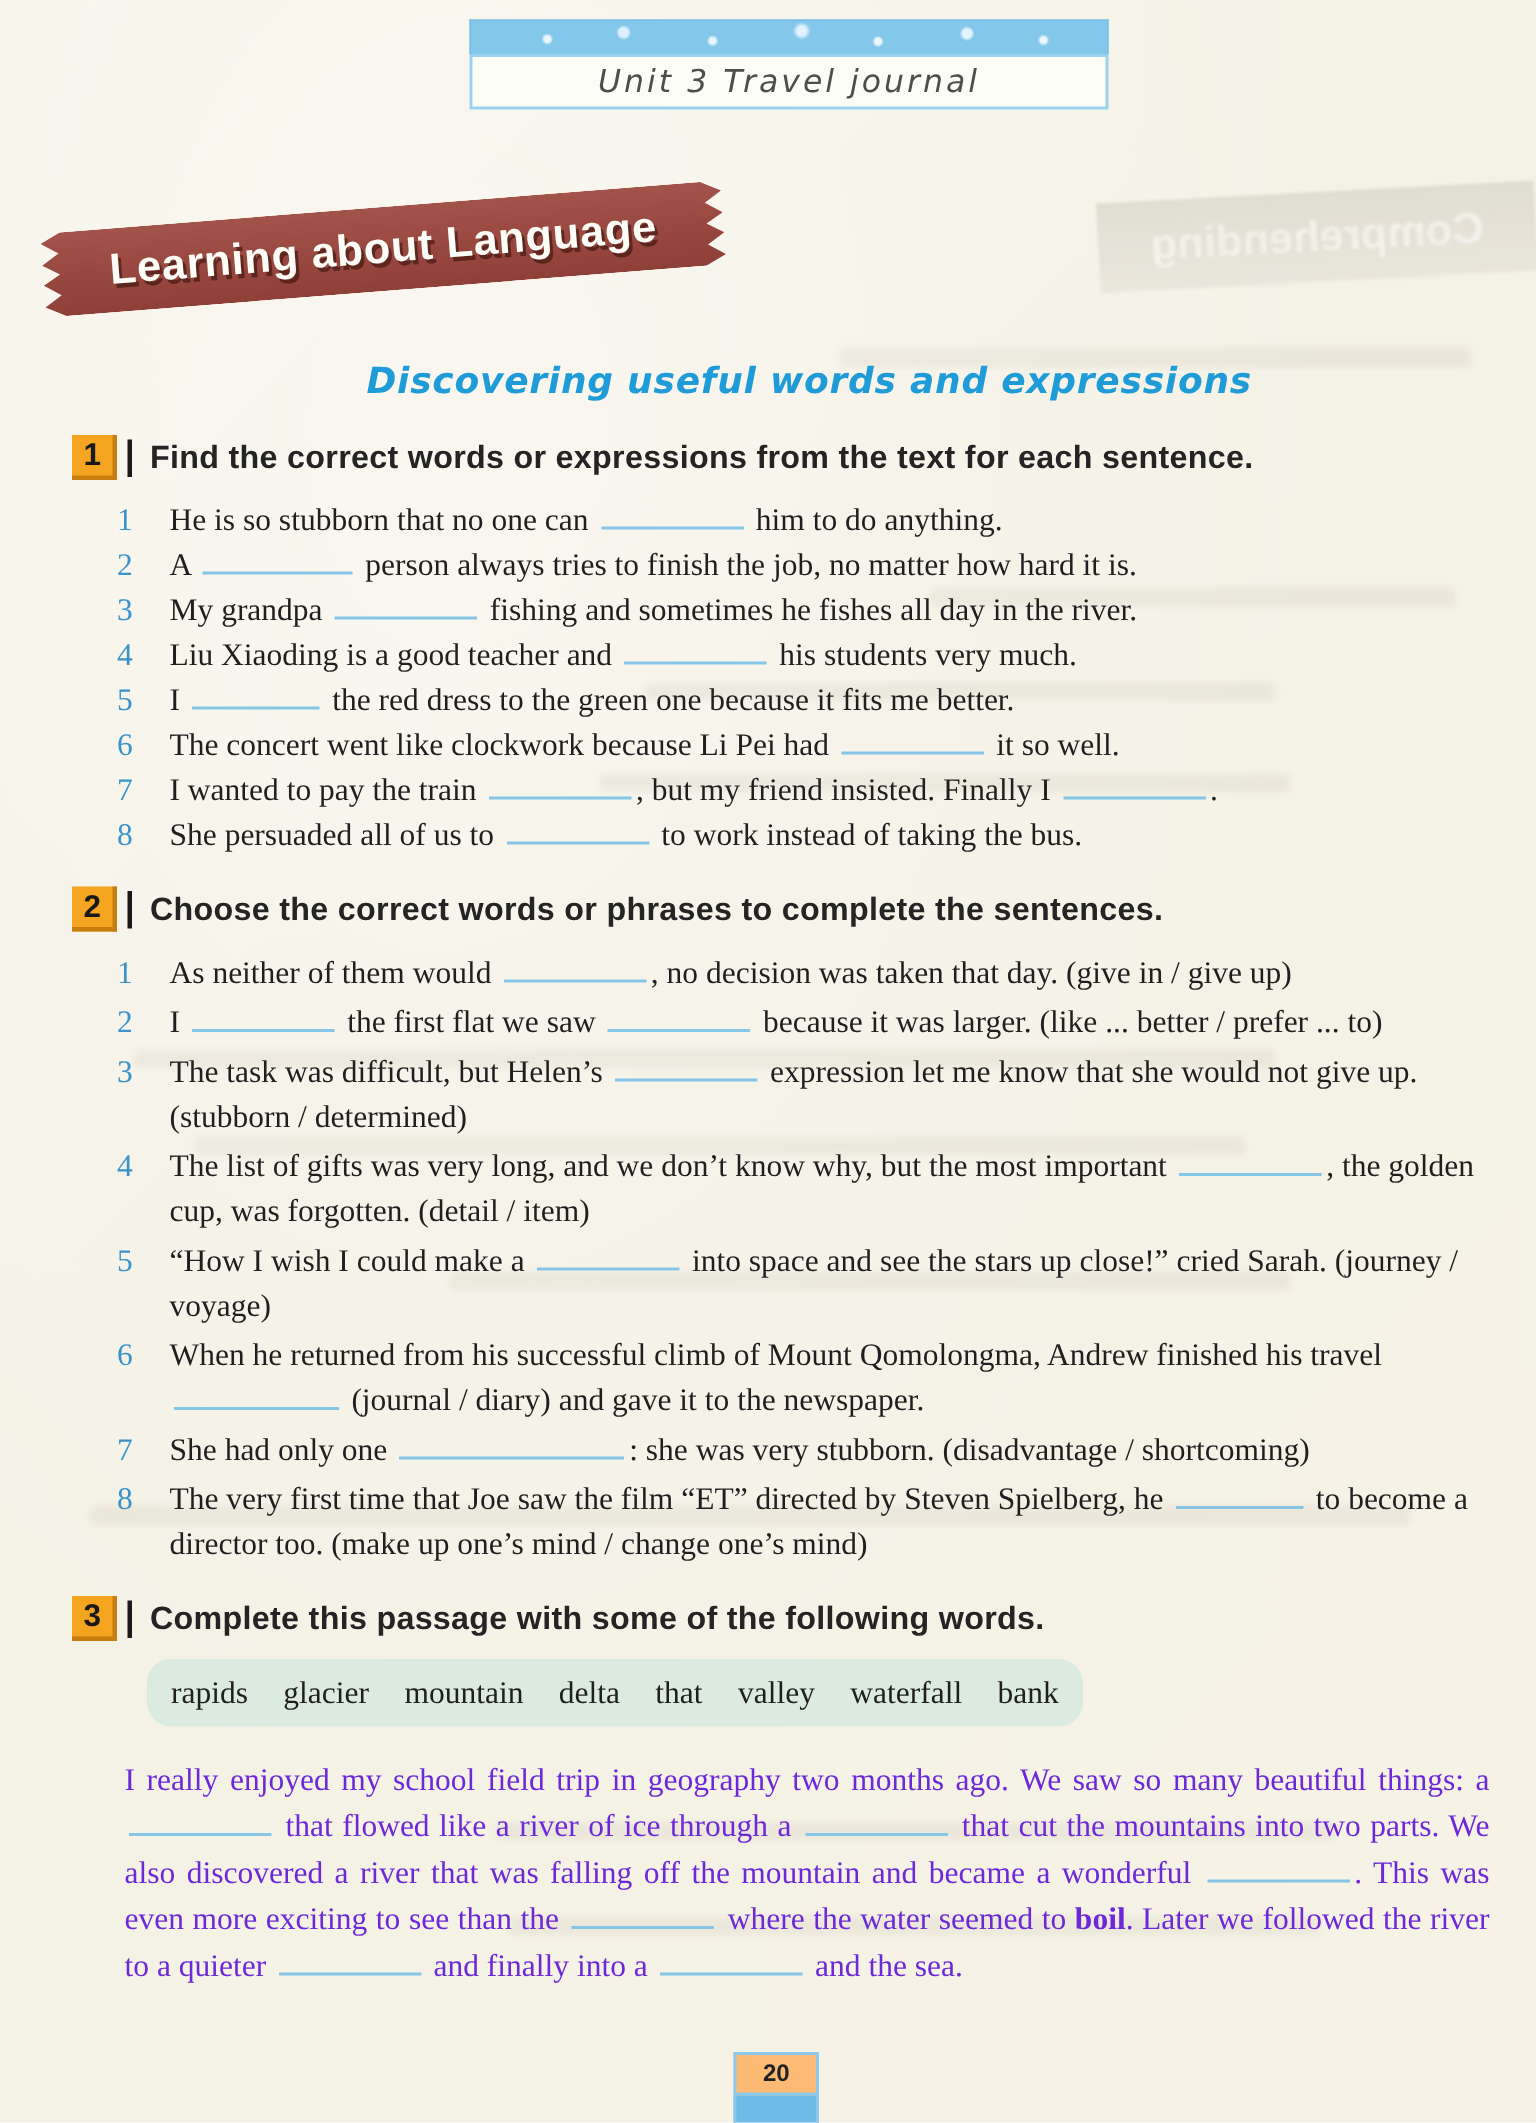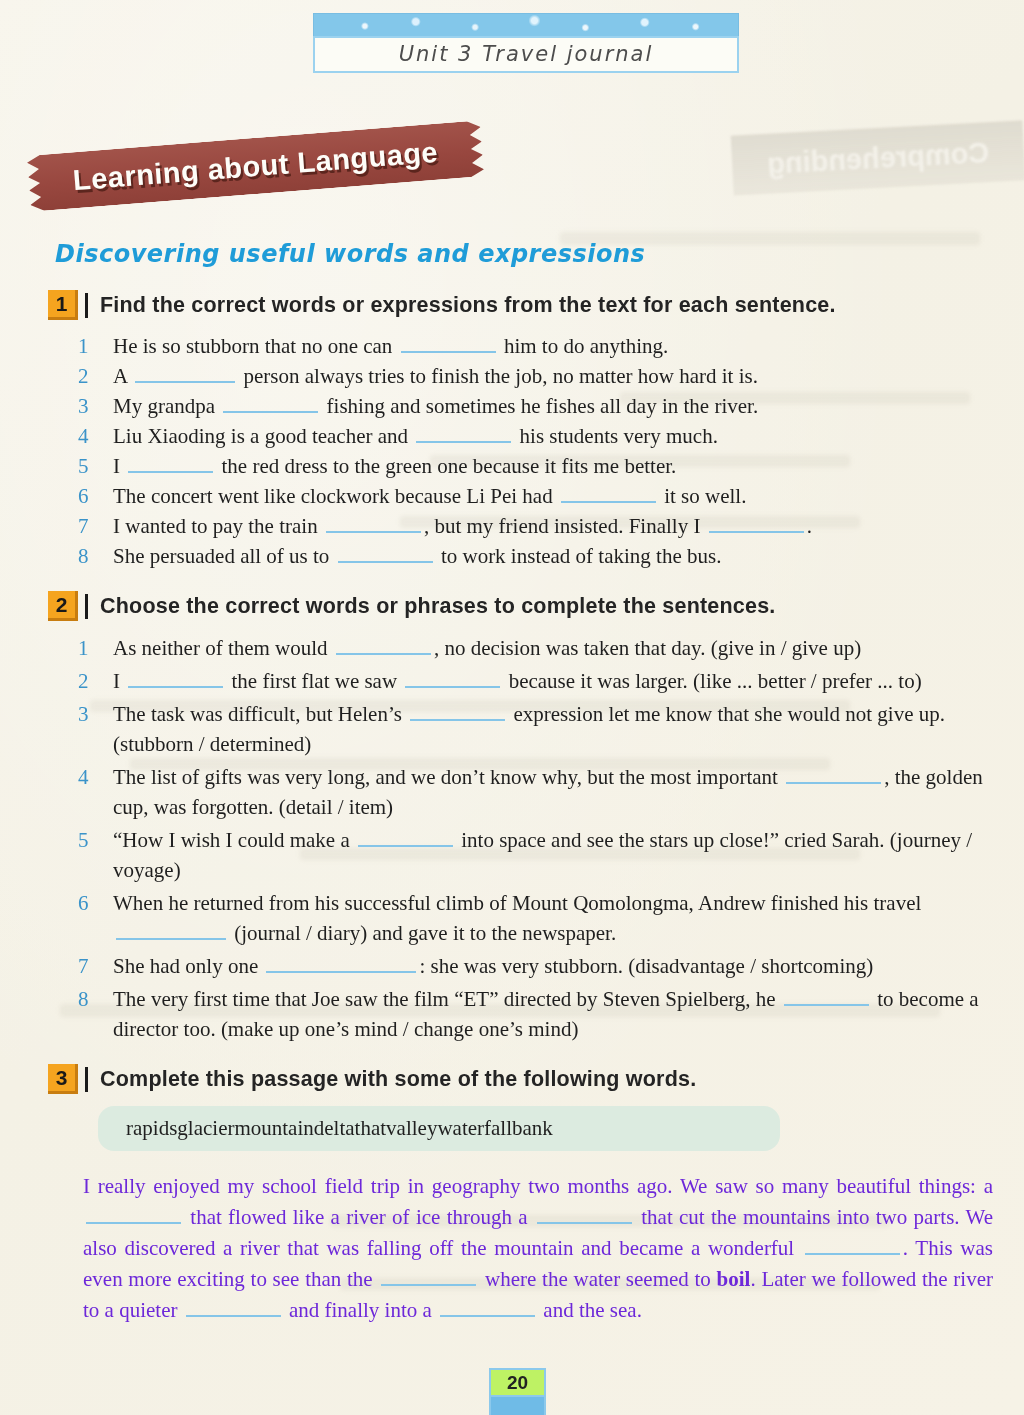--- a/index.html
+++ b/index.html
@@ -59,21 +59,21 @@
   }
   .ribbon span {
     font-family:"Liberation Sans", sans-serif; font-weight:bold; font-size:29px;
     color:#fdfdf8; letter-spacing:.5px;
     text-shadow:2px 3px 0 rgba(45,12,6,.55);
   }
 
   
   .lesson-heading {
     position:absolute; left:0; top:240px; width:1024px;
-    padding-left:55px; 
+    padding-left:55px; text-align:center;
     font-family:"DejaVu Sans", sans-serif; font-weight:bold; font-style:italic;
     font-size:24px; color:#1f9cd8; letter-spacing:.5px;
   }
 
   
   .main { position:absolute; left:48px; top:290px; width:948px; }
 
   .sec-header { display:flex; align-items:center; margin-bottom:12px; }
   .numbox {
     width:30px; height:30px; flex:0 0 30px;
@@ -97,40 +97,40 @@
   }
   .itext { flex:1; font-size:21px; color:#1f1f1f; }
 
   .blank {
     display:inline-block; width:95px; height:.85em;
     border-bottom:2px solid #85c5e8; margin:0 3px;
   }
 
   
   .wordbank {
-    margin:6px 0 20px 50px; width:682px;
+    margin:6px 0 20px 50px; width:624px;
     background:#dcebe0; border-radius:16px;
-    padding:10px 28px;
-    display:flex; align-items:center;
+    padding:10px 16px;
+    display:flex; justify-content:space-between; align-items:center;
     font-size:21px; color:#1f1f1f;
   }
 
   .passage {
     margin-left:35px; width:910px;
     font-size:21px; line-height:31px; color:#6d28d9;
     text-align:justify;
   }
   .passage strong { font-weight:bold; }
 
   
   .pagenum { position:absolute; left:489px; top:1368px; width:57px; }
   .pagenum .pbox {
-    background:#bef264; border:2px solid #8cc9ec; height:29px;
+    background:#fdba74; border:2px solid #8cc9ec; height:29px;
     text-align:center; line-height:26px;
-    font-family:"Liberation Sans", sans-serif; font-weight:bold; font-size:19px; color:#222;
+    font-family:"Liberation Sans", sans-serif; font-weight:bold; font-size:16px; color:#222;
   }
   .pagenum .pstrip { background:#6fbbe7; border:2px solid #8cc9ec; border-top:none; height:22px; }
 </style>
 </head>
 <body>
 
 <div class="unit-box">
   <div class="water-band"></div>
   <div class="unit-inner">Unit 3 Travel journal</div>
 </div>

